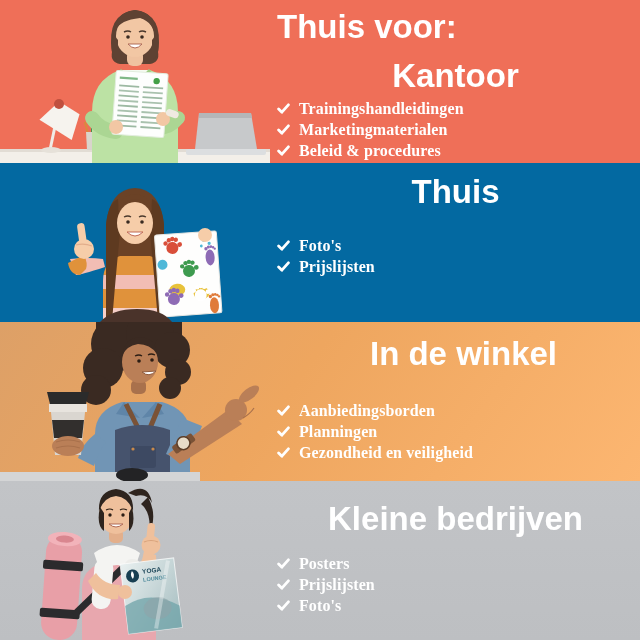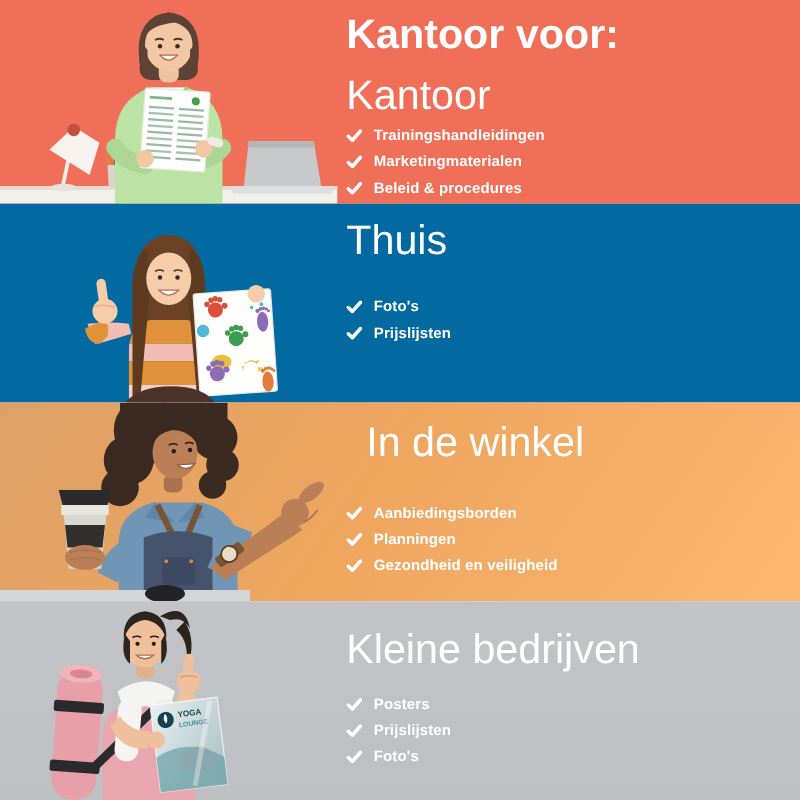--- a/index.html
+++ b/index.html
@@ -8,34 +8,34 @@
     font-family:"Liberation Sans", sans-serif;
   }
   .band { position:relative; overflow:hidden; width:640px; }
   .band-0 { height:163px; background:#EF6F58; }
   .band-1 { height:159px; background:#0369a1; }
   .band-2 { height:159px; background:linear-gradient(125deg,#DDA067 0%,#EEA65F 45%,#FCB671 100%); }
   .band-3 { height:159px; background:linear-gradient(180deg,#C2C4C7 0%,#BDBFC2 100%); }
   .photo { position:absolute; left:0; top:0; width:270px; height:100%; display:block; }
   .content { position:absolute; left:277px; top:0; right:6px; color:#FFFFFF; }
   .h-main { margin:0; font-size:33px; font-weight:700; line-height:1.15; }
-  .h-sub  { margin:0; font-size:33px; font-weight:400; line-height:1.15; }
+  .h-sub  { margin:0; font-size:33px; font-weight:700; line-height:1.15;text-align:center; }
   .c0 .h-main { padding-top:8px; }
   .c0 .h-sub  { margin-top:11px; }
   .c0 .checklist { margin-top:3px; }
   .c1 .h-sub { padding-top:10px; }
   .c1 .checklist { margin-top:24px; }
   .c2 .h-sub { padding-top:13px;margin-left:16px; }
   .c2 .checklist { margin-top:27px; }
   .c3 .h-sub { padding-top:19px; }
   .c3 .checklist { margin-top:15px; }
   .checklist { list-style:none; margin:0; padding:0; }
   .checklist li {
     display:flex; align-items:center; gap:9px;
-    font-size:12px; font-weight:700; line-height:21px; letter-spacing:0.1px;
+    font-size:16px; font-weight:700; line-height:21px; letter-spacing:0.1px;font-family:Liberation Serif, serif;
   }
   .check { width:13px; height:11px; flex:0 0 13px; display:inline-block; }
   .check svg { width:13px; height:11px; display:block; }
 </style>
 </head>
 <body>
 
 <div class="poster">
 
   <section class="band band-0">
@@ -113,21 +113,21 @@
         <rect x="118" y="126" width="20" height="1.8" fill="#9CB9A2"></rect>
         <rect x="142" y="126" width="20" height="1.8" fill="#9CB9A2"></rect>
       </g>
       <circle cx="116" cy="127" r="7" fill="#F2C7A4"></circle>
       <circle cx="163" cy="119" r="7" fill="#F2C7A4"></circle>
       <g>
         <rect x="166" y="110" width="13" height="7" rx="3.5" fill="#EFEAE2" transform="rotate(18 172 113)"></rect>
       </g>
     </svg>
     <div class="content c0">
-      <h1 class="h-main">Kantoor voor:</h1>
+      <h1 class="h-main">Thuis voor:</h1>
       <h2 class="h-sub">Kantoor</h2>
       <ul class="checklist">
         <li>
           <span class="check">
               <svg viewBox="0 0 12 10">
                 <path d="M1.5 5.5 L4.5 8.4 L10.5 1.6" stroke="#FFFFFF" stroke-width="2.6" fill="none" stroke-linecap="round" stroke-linejoin="round"></path>
               </svg>
             </span>
           <span>Trainingshandleidingen</span>
         </li>

